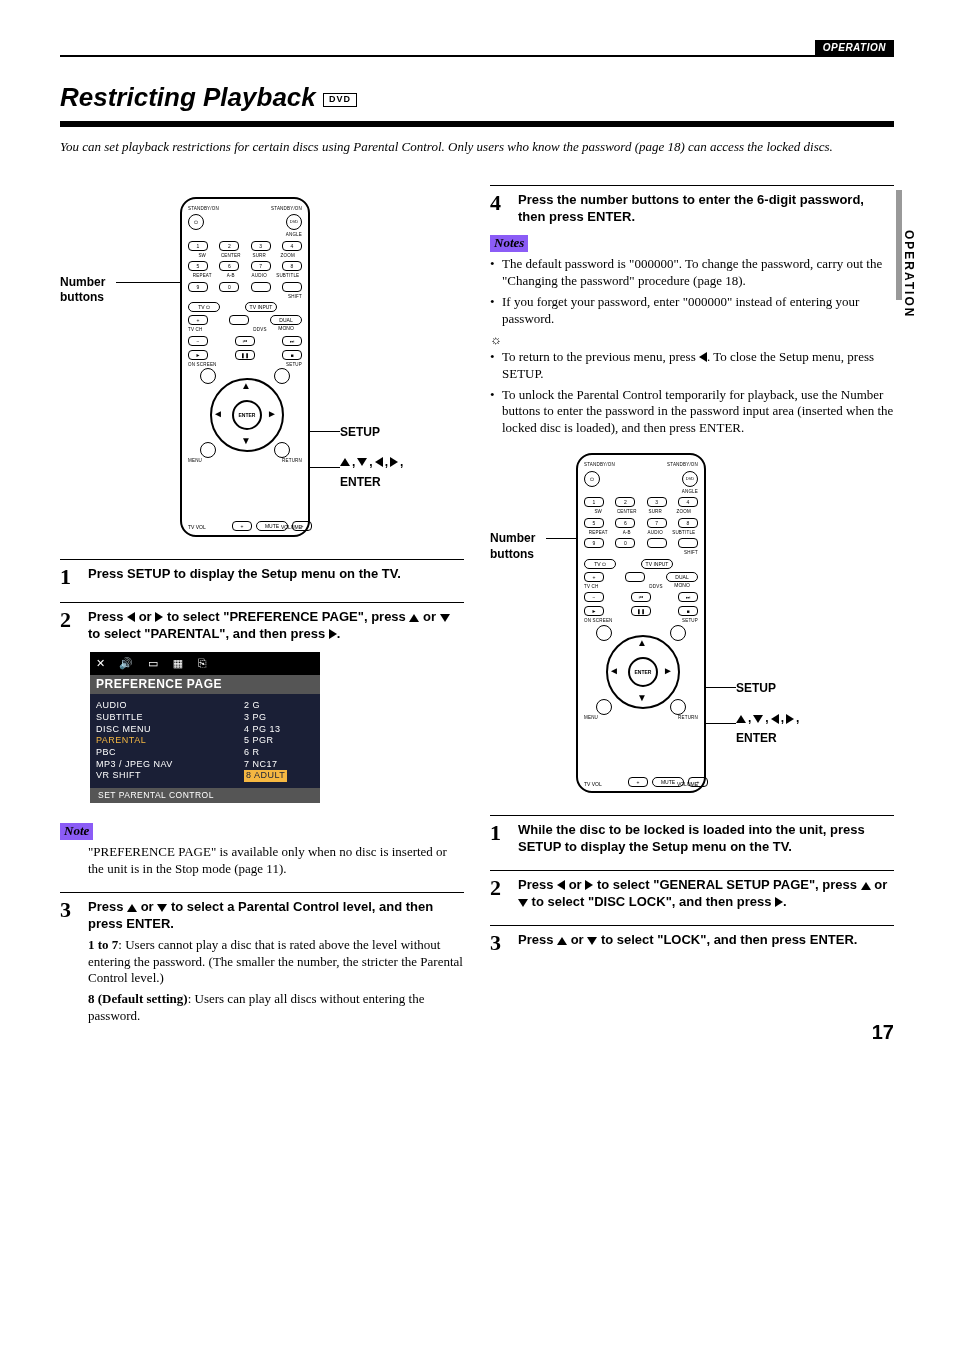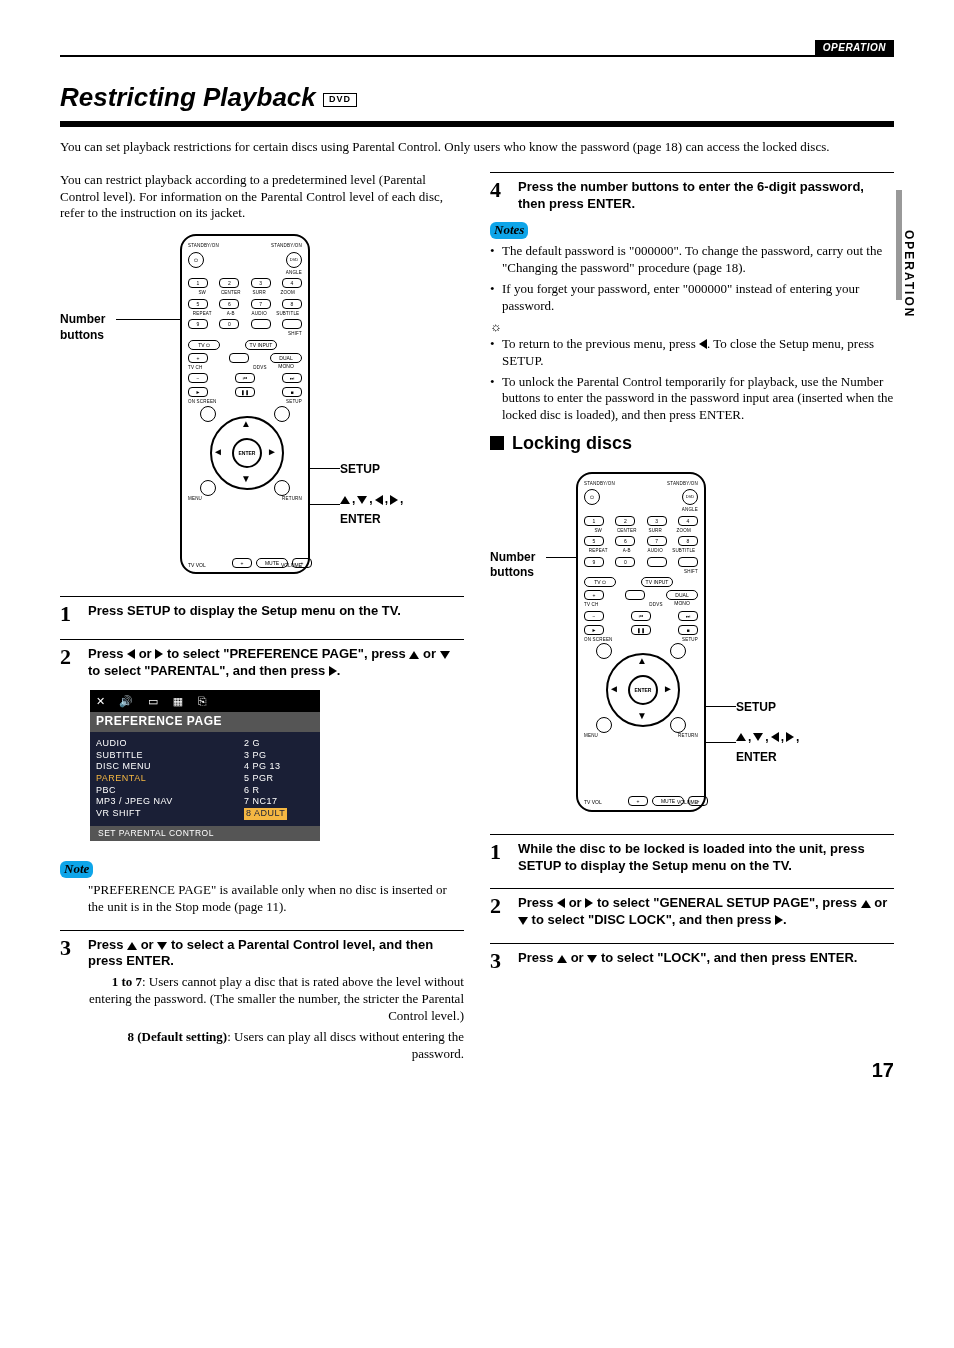--- a/index.html
+++ b/index.html
@@ -48,21 +48,21 @@
     display: inline-block;
     border: 1px solid #000;
     font-family: Arial, sans-serif;
     font-size: 9px;
     font-weight: bold;
     letter-spacing: 1px;
     padding: 0 5px;
     vertical-align: 4px;
     margin-left: 4px;
   }
-  .intro { margin-bottom: 16px; }
+  .intro { margin-bottom: 29px; font-style: italic; }
   .columns { display: flex; gap: 26px; }
   .col { flex: 1; min-width: 0; }
   h2 {
     font-family: Arial, Helvetica, sans-serif;
     font-weight: bold;
     font-size: 18px;
     margin: 8px 0 4px 0;
   }
   .sq { display:inline-block; width:14px; height:14px; background:#000; margin-right:8px; vertical-align:-1px; }
   .step-rule { border-top:1px solid #000; margin:14px 0 6px 0; }
@@ -79,31 +79,29 @@
     font-family: Arial, Helvetica, sans-serif;
     font-weight: bold;
     font-size: 13px;
     flex: 1;
   }
   .step-body .plain {
     font-family: "Times New Roman", serif;
     font-weight: normal;
     display:block;
     margin-top: 4px;
-    text-align: right;
   }
   .note-head {
     font-family: "Times New Roman", serif;
     font-style: italic;
     font-weight: bold;
-    background: #0ea5e9;
+    background: #8b5cf6;
     display: inline-block;
     padding: 0 4px;
     margin: 10px 0 4px 0;
-    border-radius: 6px;
   }
   .bullet { display:flex; margin-bottom:4px; }
   .bullet .dot { width:12px; flex-shrink:0; }
   .remote-box {
     width: 130px;
     height: 340px;
     border: 2px solid #000;
     border-radius: 16px;
     margin: 12px auto 8px auto;
     background: #fff;
@@ -186,21 +184,20 @@
 <div class="title-wrap">
   <h1>Restricting Playback</h1>
   <span class="dvd-tag">DVD</span>
 </div>
 
 <div class="intro">You can set playback restrictions for certain discs using Parental Control. Only users who know the password (page 18) can access the locked discs.</div>
 
 <div class="columns">
 
   <div class="col">
-    <div>You can restrict playback according to a predetermined level (Parental Control level). For information on the Parental Control level of each disc, refer to the instruction on its jacket.</div>
 
     
     <div class="remote-callouts" style="height:360px;">
       <div class="remote-left-label" style="left:0; top:90px; text-align:left;">
         <span style="display:inline-block;width:56px;">Number buttons</span>
       </div>
       <div style="position:absolute; left:56px; top:97px; width:72px; border-top:1px solid #000;"></div>
 
       <div class="remote-box" style="position:absolute; left:120px; top:0;">
         <div class="remote-row">
@@ -403,21 +400,20 @@
     <div class="tip-icon">☼</div>
     <div class="bullet">
         <span class="dot">•</span>
         <span><span>To return to the previous menu, press </span><span class="tri l"></span><span>. To close the Setup menu, press SETUP.</span></span>
       </div>
     <div class="bullet">
         <span class="dot">•</span>
         <span>To unlock the Parental Control temporarily for playback, use the Number buttons to enter the password in the password input area (inserted when the locked disc is loaded), and then press ENTER.</span>
       </div>
 
-    <h2><span class="sq"></span><span>Locking discs</span></h2>
 
     
     <div class="remote-callouts" style="height:360px;">
       <div class="remote-left-label" style="left:0; top:90px;">
         <span style="display:inline-block;width:56px;">Number buttons</span>
       </div>
       <div style="position:absolute; left:56px; top:97px; width:38px; border-top:1px solid #000;"></div>
 
       <div class="remote-box" style="position:absolute; left:86px; top:0;">
         <div class="remote-row">

